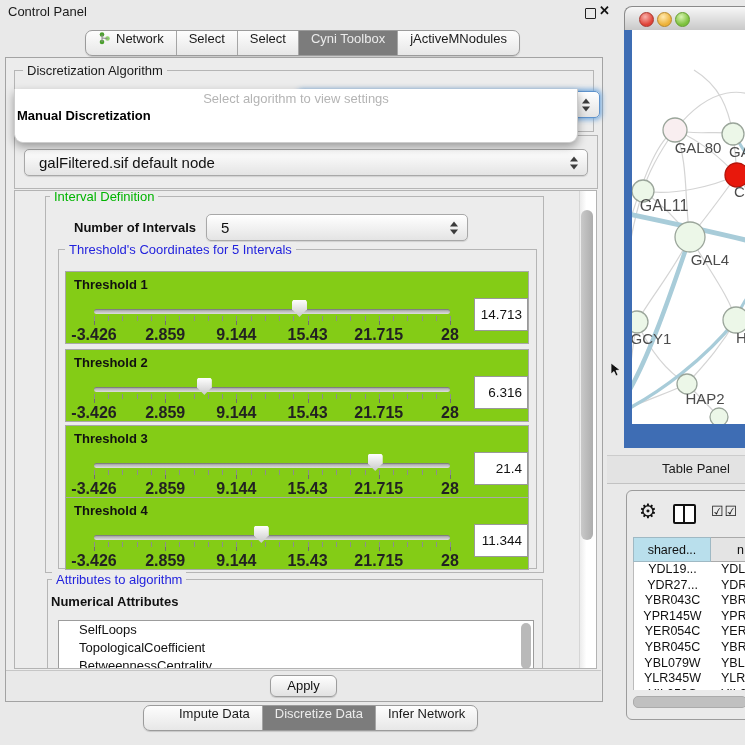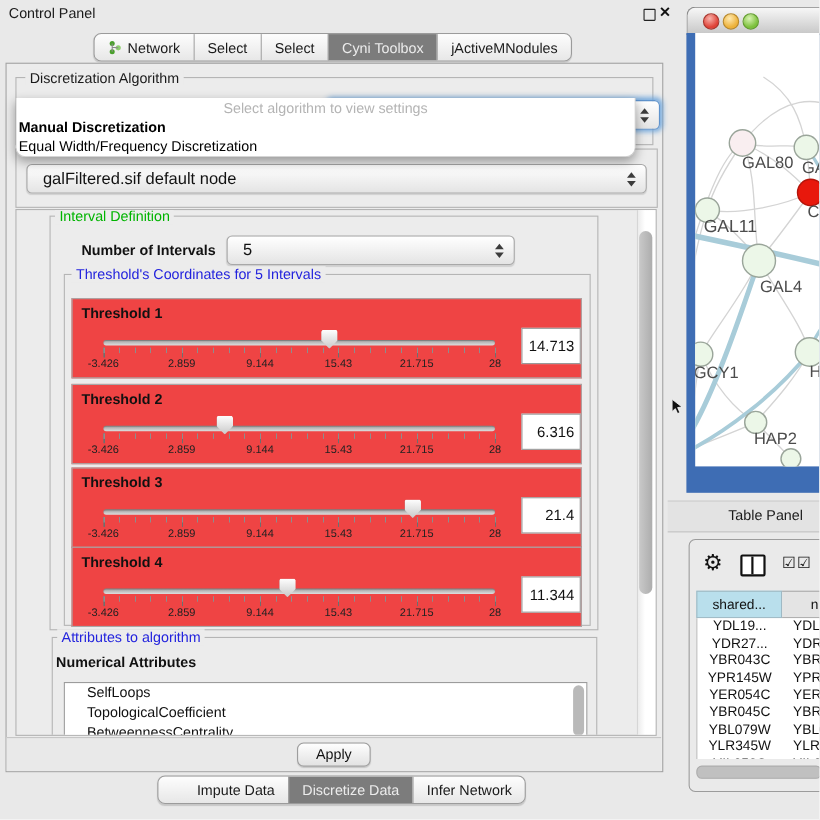--- a/index.html
+++ b/index.html
@@ -7,21 +7,21 @@
         font-family:"Liberation Sans",sans-serif;color:#111;-webkit-font-smoothing:antialiased;}
   .abs{position:absolute;}
   
   .titlebar{left:0;top:0;width:607px;height:24px;}
   .titlebar .t{left:8px;top:4px;font-size:13px;color:#1a1a1a;}
   .float-ic{left:585px;top:8px;width:9px;height:9px;border:1.5px solid #222;border-radius:1px;}
   .close-ic{left:599px;top:3px;font-size:13px;font-weight:bold;color:#111;}
   
   .seg-bar{display:flex;height:24px;border:1px solid #9b9b9b;border-radius:7px;overflow:hidden;
            background:linear-gradient(#fdfdfd,#e7e7e7);box-shadow:0 1px 1px rgba(0,0,0,.15);}
-  .seg{display:flex;align-items:center;justify-content:center;font-size:13px;color:#1a1a1a;
+  .seg{display:flex;justify-content:center;font-size:13px;color:#1a1a1a;
        padding:0 12px;border-left:1px solid #a5a5a5;white-space:nowrap;cursor:default;}
   .seg:first-child{border-left:none;}
   .seg.active{background:#7c7c7c;color:#ececec;}
   .top-tabs{left:85px;top:30px;}
   .bottom-tabs{left:143px;top:705px;padding-left:23px;}
   .net-ic{margin-right:5px;display:inline-block;width:13px;height:14px;}
   
   .main-panel{left:5px;top:57px;width:596px;height:643px;border:1px solid #a3a3a3;background:#ececec;}
   .group{position:absolute;border:1px solid #b5b5b5;}
   .group>.glabel{position:absolute;top:-8px;left:8px;background:#ececec;padding:0 4px;font-size:13px;}
@@ -42,33 +42,33 @@
   .popup{left:8px;top:31px;width:562px;height:53px;background:#fff;border:1px solid #cdcdcd;border-top:none;
          border-radius:0 0 9px 9px;box-shadow:0 4px 10px rgba(0,0,0,.35);z-index:5;}
   .popup .prompt{font-size:13px;color:#b4b4b4;text-align:center;padding-top:2px;height:16px;}
   .popup .opt{font-size:13px;padding-left:2px;line-height:17px;color:#000;}
   .popup .opt.b{font-weight:bold;}
   
   .scrollpane{left:8px;top:132px;width:581px;height:477px;border:1px solid #b3b3b3;background:#ececec;overflow:hidden;}
   .vtrack{left:564px;top:0;width:16px;height:477px;background:linear-gradient(90deg,#ececec,#ffffff 40%);border-left:1px solid #d6d6d6;}
   .vthumb{left:566px;top:19px;width:12px;height:330px;border-radius:7px;background:linear-gradient(90deg,#c9c9c9,#adadad);}
   
-  .th-row{position:absolute;left:6px;width:462px;height:71px;border:1px solid #a8a8a8;background:#ef4444;}
+  .th-row{position:absolute;left:6px;width:462px;height:71px;border:1px solid #a8a8a8;background:#84cc16;}
   .th-row .lbl{position:absolute;left:8px;top:5px;font-size:13px;font-weight:bold;}
   .track{position:absolute;left:28px;top:37px;width:356px;height:5px;border-radius:3px;
          background:linear-gradient(#9e9e9e,#dedede);box-shadow:inset 0 1px 1px rgba(0,0,0,.25);}
   .thumb{position:absolute;top:28px;width:15px;height:17px;background:linear-gradient(#fefefe,#c9c9c9);
          clip-path:polygon(8% 0%,92% 0%,100% 10%,100% 55%,50% 100%,0% 55%,0% 10%);
          filter:drop-shadow(0 0 1px #777);}
   .ticks{position:absolute;left:28px;top:44px;width:357px;height:9px;background-repeat:no-repeat;
          background-image:repeating-linear-gradient(to right,#8d8d8d 0,#8d8d8d 1px,transparent 1px,transparent 14.24px),
                           repeating-linear-gradient(to right,#6e6e6e 0,#6e6e6e 1px,transparent 1px,transparent 71.2px);
          background-size:357px 5px,357px 9px;}
   .ticklabels{position:absolute;left:28px;top:54px;width:356px;height:12px;}
-  .ticklabel{position:absolute;transform:translateX(-50%);font-size:10px;font-weight:normal;color:#222;white-space:nowrap;}
+  .ticklabel{position:absolute;transform:translateX(-50%);font-size:16px;font-weight:bold;color:#222;white-space:nowrap;}
   .valbox{position:absolute;left:408px;top:26px;width:47px;height:31px;background:#fff;border:1px solid #999;
           font-size:13.5px;line-height:31px;text-align:right;padding-right:5px;}
   
   .attr-list{position:absolute;left:10px;top:40px;width:474px;height:62px;background:#fff;border:1px solid #9c9c9c;overflow:hidden;}
   .attr-item{font-size:13px;line-height:18px;padding-left:20px;white-space:nowrap;}
   .list-thumb{position:absolute;right:2px;top:2px;width:10px;height:46px;border-radius:5px;background:#b9b9b9;}
   
   .apply-row{left:0;top:612px;width:595px;height:30px;background:#e9e9e9;border-top:1px solid #c6c6c6;
              display:flex;justify-content:center;}
   .apply-btn{margin-top:4px;height:20px;padding:0 16px;font-size:13px;line-height:19px;border:1px solid #9d9d9d;
@@ -147,21 +147,20 @@
       <span class="glabel dark">Discretization Algorithm</span>
     </div>
 
     <div class="combo alg-combo">
         <span class="stepper"></span>
       </div>
 
     <div class="abs popup">
       <div class="prompt">Select algorithm to view settings</div>
       <div class="opt b">Manual Discretization</div>
-      <div class="opt">Equal Width/Frequency Discretization</div>
     </div>
 
     <div class="group" style="left:8px;top:77px;width:582px;height:52px;">
       <span class="glabel dark">Table Data</span>
       <div class="combo" style="left:9px;top:13px;width:548px;height:25px;">
         <span>galFiltered.sif default node</span>
         <span class="stepper"></span>
       </div>
     </div>
 

